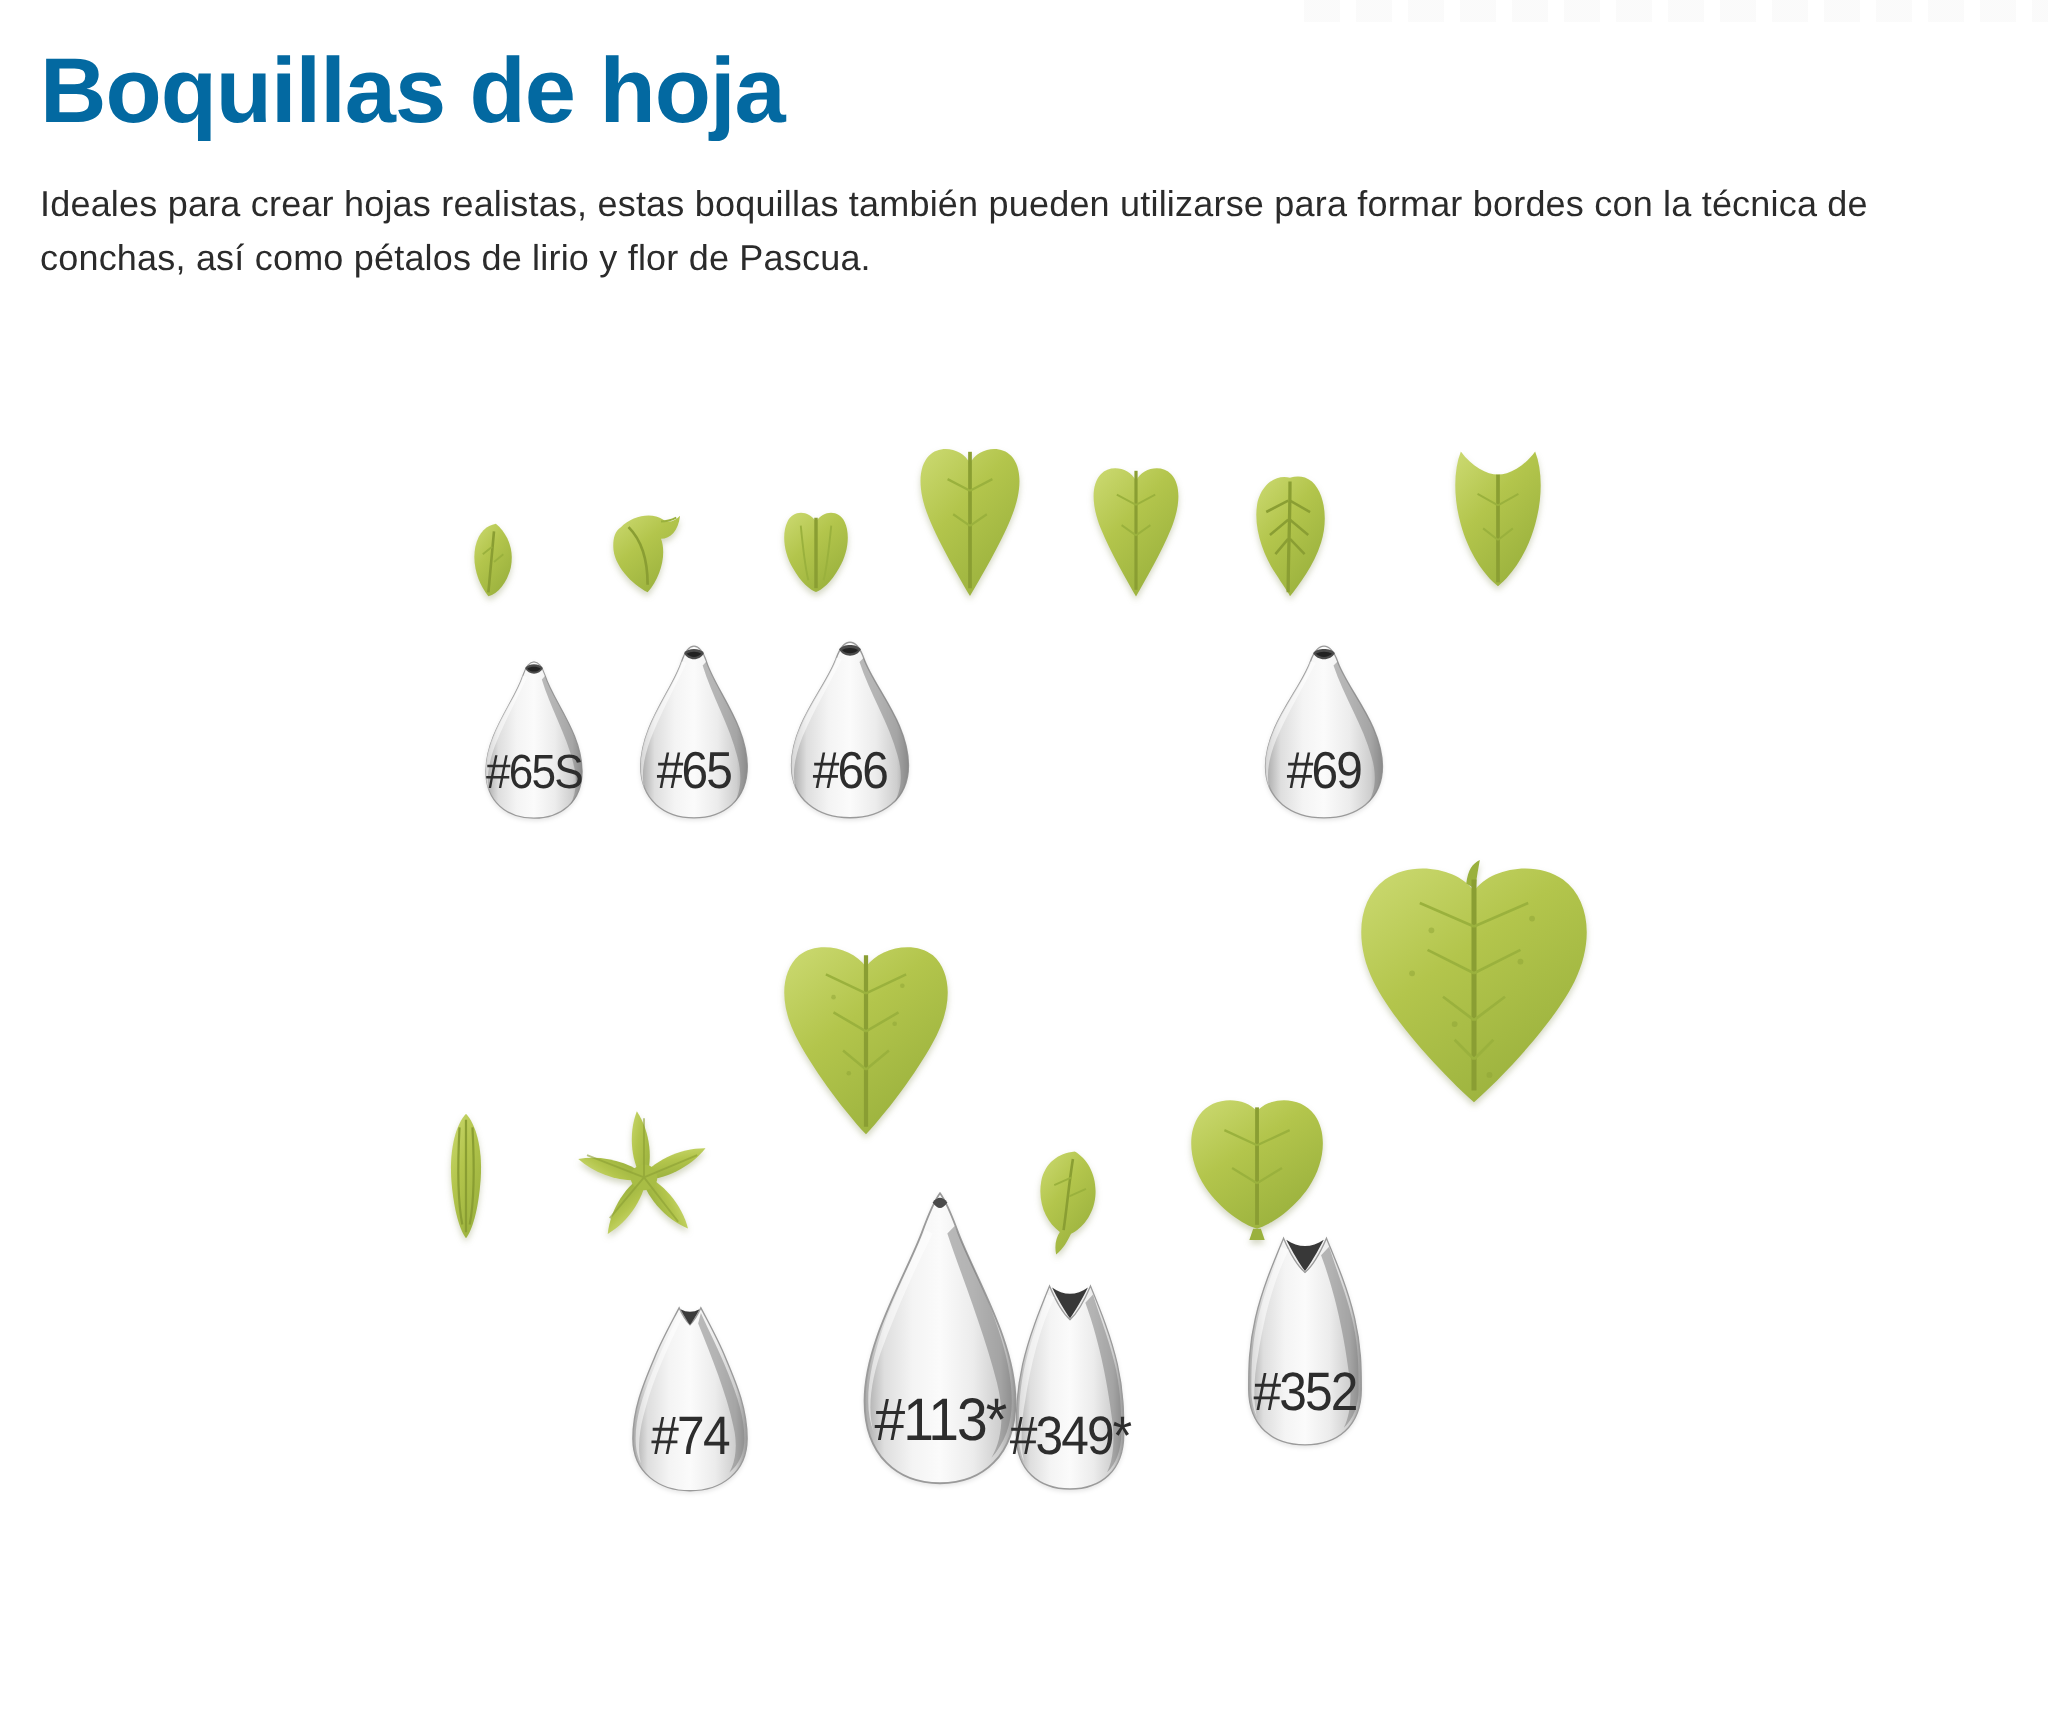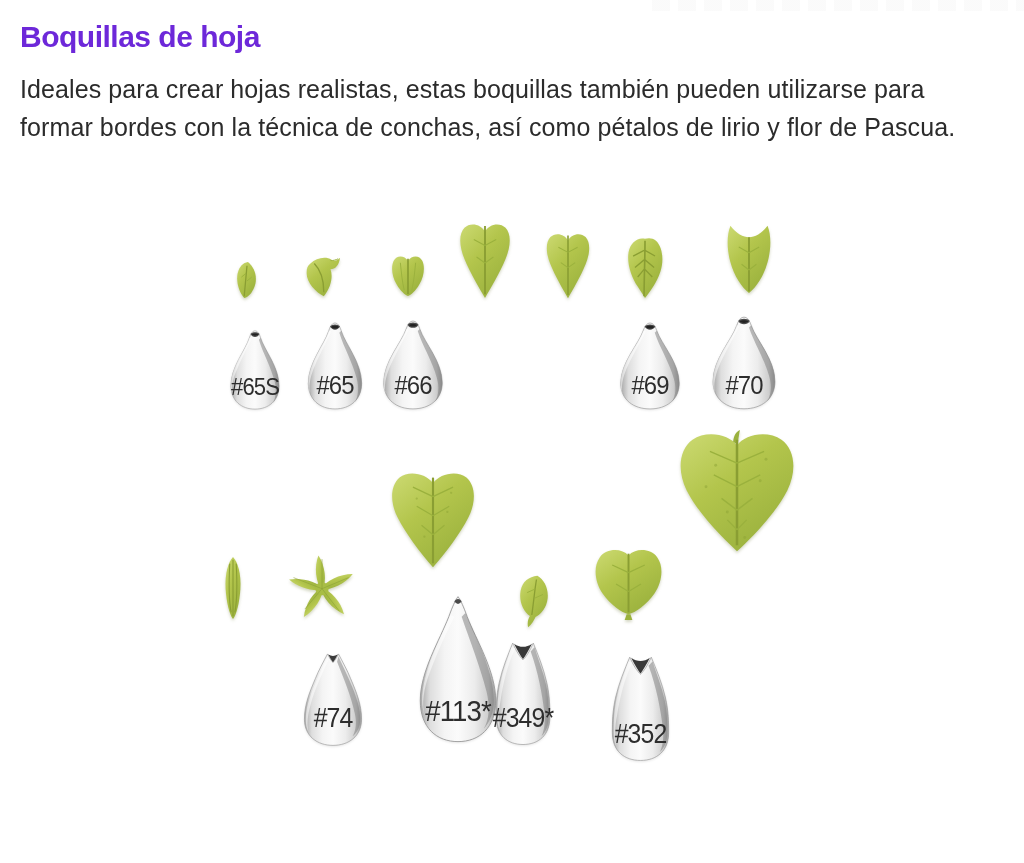--- a/index.html
+++ b/index.html
@@ -6,31 +6,31 @@
   body{
     width:1024px;height:863px;background:#ffffff;overflow:hidden;
     font-family:"Liberation Sans", sans-serif;color:#1c1c1c;position:relative;
   }
   .remnant{
     position:absolute;top:0;right:0;width:372px;height:11px;
     background:repeating-linear-gradient(90deg,#fafafa 0 18px,#ffffff 18px 26px);
     opacity:.9;
   }
   h1.title{
-    margin:20px 0 0 20px;font-size:30px;line-height:1.1;font-weight:700;
-    letter-spacing:-0.5px;color:#6d28d9;
+    margin:20px 0 0 20px;font-size:46px;line-height:1.1;font-weight:700;
+    letter-spacing:-0.5px;color:#0369a1;
   }
   p.desc{
-    margin:18px 0 0 20px;width:968px;font-size:25px;line-height:1.5;
+    margin:18px 0 0 20px;width:968px;font-size:18px;line-height:1.5;
     color:#2b2b2b;font-weight:400;letter-spacing:0.1px;
   }
   .figure{position:absolute;left:0;top:160px;width:1024px;height:660px;}
   .leaf{position:absolute;filter:drop-shadow(0 2px 1.5px rgba(100,110,40,.28));}
   .leaf svg{display:block;width:100%;height:100%;}
-  .nozzle{position:absolute;}
+  .nozzle{position:absolute;margin-left:12px;}
   .nozzle svg{display:block;width:100%;height:100%;filter:drop-shadow(0 1px 1px rgba(0,0,0,.10));}
   .tip-label{
     position:absolute;left:-14px;right:-14px;text-align:center;color:#2d2d2d;
     font-weight:400;white-space:nowrap;transform:scaleX(.92);letter-spacing:-1px;
   }
   .fs24{font-size:24px;} .fs26{font-size:26px;} .fs27{font-size:27px;}
   .fs30{font-size:30px;} .fs31{font-size:31px;}
   .b10{bottom:10px;} .b14{bottom:14px;} .b20{bottom:20px;}
 </style>
 </head>
@@ -240,26 +240,20 @@
         <use href="#noz-teardrop"></use>
       </svg>
     <div class="tip-label fs26 b10">#66</div>
   </div>
   <div class="nozzle" style="left:616px;top:161px;width:68px;height:90px">
     <svg viewBox="0 0 100 130" preserveAspectRatio="none">
         <use href="#noz-teardrop"></use>
       </svg>
     <div class="tip-label fs26 b10">#69</div>
   </div>
-  <div class="nozzle" style="left:708px;top:155px;width:72px;height:96px">
-    <svg viewBox="0 0 100 130" preserveAspectRatio="none">
-        <use href="#noz-teardrop"></use>
-      </svg>
-    <div class="tip-label fs26 b10">#70</div>
-  </div>
 
   <div class="leaf" style="left:221px;top:394px;width:24px;height:68px">
       <svg viewBox="0 0 26 70" preserveAspectRatio="none">
         <use href="#leaf-blade"></use>
       </svg>
     </div>
   <div class="leaf" style="left:284px;top:388px;width:76px;height:74px">
       <svg viewBox="0 0 80 80" preserveAspectRatio="none">
         <use href="#leaf-star"></use>
       </svg>
@@ -296,20 +290,20 @@
         <use href="#noz-tall"></use>
       </svg>
     <div class="tip-label fs30 b20">#113*</div>
   </div>
   <div class="nozzle" style="left:491px;top:476px;width:64px;height:112px">
     <svg viewBox="0 0 100 160" preserveAspectRatio="none">
         <use href="#noz-vsmall"></use>
       </svg>
     <div class="tip-label fs27 b14">#349*</div>
   </div>
-  <div class="nozzle" style="left:607px;top:490px;width:67px;height:114px">
+  <div class="nozzle" style="left:607px;top:452px;width:67px;height:114px">
     <svg viewBox="0 0 100 160" preserveAspectRatio="none">
         <use href="#noz-vsmall"></use>
       </svg>
     <div class="tip-label fs27 b14">#352</div>
   </div>
 
 </div>
 
 </body></html>

